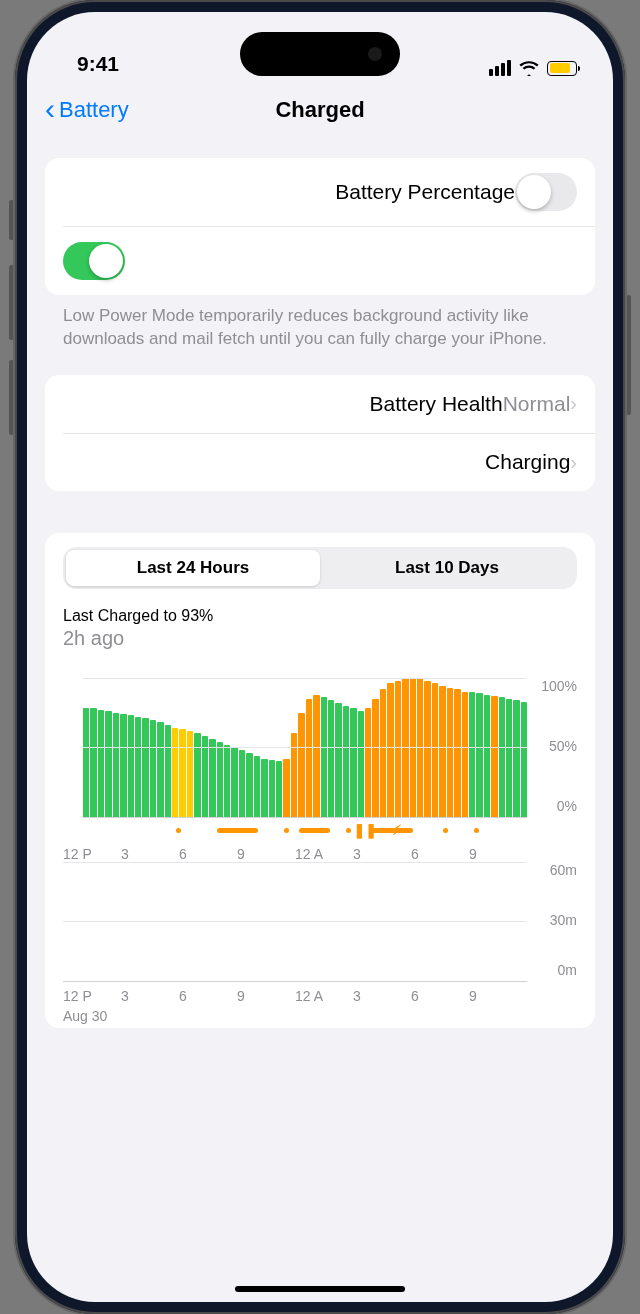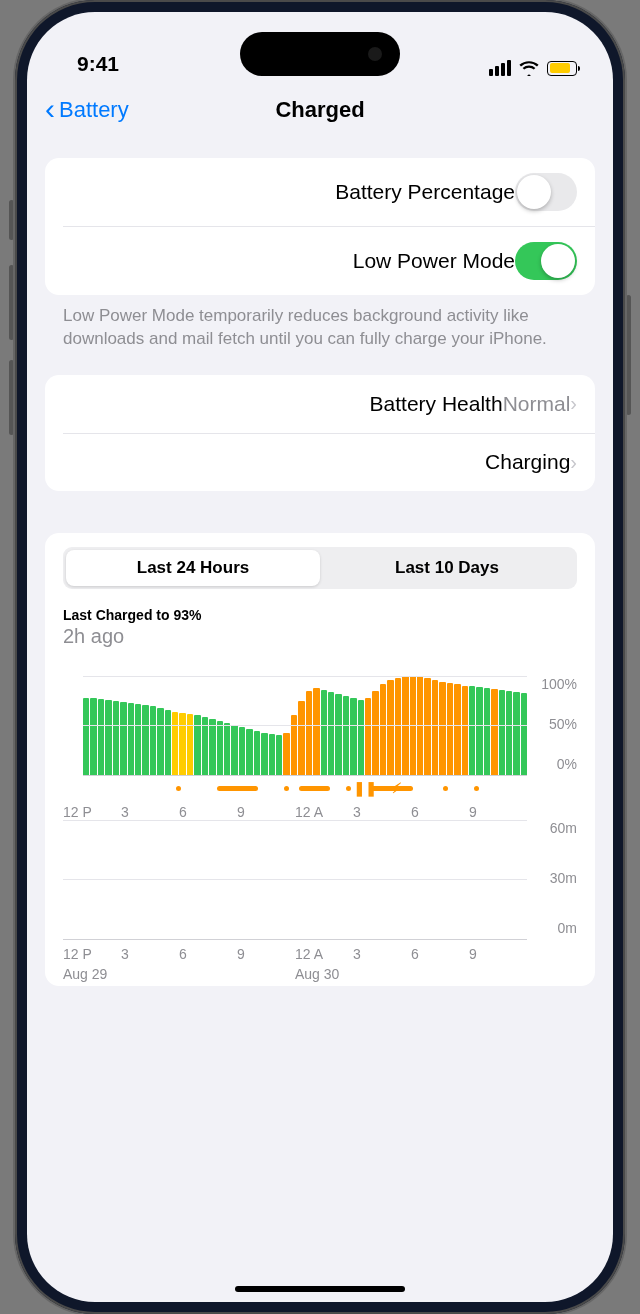--- a/index.html
+++ b/index.html
@@ -149,38 +149,38 @@
 
   .chart-card {
     background: #fff;
     border-radius: 14px;
     margin-top: 42px;
     padding: 14px 18px 4px;
   }
   .seg-control {
     display: flex;
     background: #eeeef0;
-    border-radius: 9px;
+    border-radius: 14px;
     padding: 3px;
     margin-bottom: 18px;
   }
   .seg-item {
     flex: 1;
     text-align: center;
     padding: 8px 0;
     font-size: 17px;
     font-weight: 600;
     border-radius: 8px;
     color: #000;
   }
   .seg-item.active {
     background: #fff;
     box-shadow: 0 1px 3px rgba(0,0,0,.15);
   }
-  .last-charged-title { font-size: 14px; font-weight: 700; margin-bottom: 2px; }
+  .last-charged-title { font-size: 16px; font-weight: 400; margin-bottom: 2px; }
   .last-charged-sub { font-size: 20px; color: #8e8e93; margin-bottom: 28px; }
 
   .chart-section-title {
     color: #8e8e93;
     font-size: 15px;
     font-weight: 400;
     letter-spacing: 0.5px;
     margin-bottom: 8px;
   }
   .chart-area {
@@ -195,21 +195,21 @@
   .chart-bars {
     display: flex;
     align-items: flex-end;
     height: 100%;
     gap: 1px;
   }
   .chart-bars .bar {
     flex: 1;
     border-radius: 1px 1px 0 0;
   }
-  .level-chart { height: 100px; margin-left: 20px; }
+  .level-chart { height: 140px; margin-left: 20px; }
   .level-chart .chart-plot { position: relative; }
   .level-grid { position:absolute; left:0;right:0; border-top:1px solid #e5e5ea; }
   .y-labels {
     width: 50px;
     display: flex;
     flex-direction: column;
     justify-content: space-between;
     font-size: 14px;
     color: #8e8e93;
     text-align: right;
@@ -316,21 +316,20 @@
   <div class="content">
 
     <div class="card">
       <div class="row">
         <span class="row-label">Battery Percentage</span>
         <div class="toggle toggle-off">
               <div class="toggle-knob"></div>
             </div>
       </div>
       <div class="row">
-        <span class="row-label">Low Power Mode</span>
         <div class="toggle toggle-on">
               <div class="toggle-knob"></div>
             </div>
       </div>
     </div>
     <div class="footer-text">Low Power Mode temporarily reduces background activity like downloads and mail fetch until you can fully charge your iPhone.</div>
 
     <div class="card">
       <div class="row">
         <span class="row-label">Battery Health</span>
@@ -609,21 +608,20 @@
             <span>12 P</span>
             <span>3</span>
             <span>6</span>
             <span>9</span>
             <span>12 A</span>
             <span>3</span>
             <span>6</span>
             <span>9</span>
           </div>
       <div class="date-labels">
-        <span>Aug 29</span>
         <span>Aug 30</span>
       </div>
     </div>
 
   </div>
 
   <div class="home-indicator"></div>
 </div>
 </div>
 

